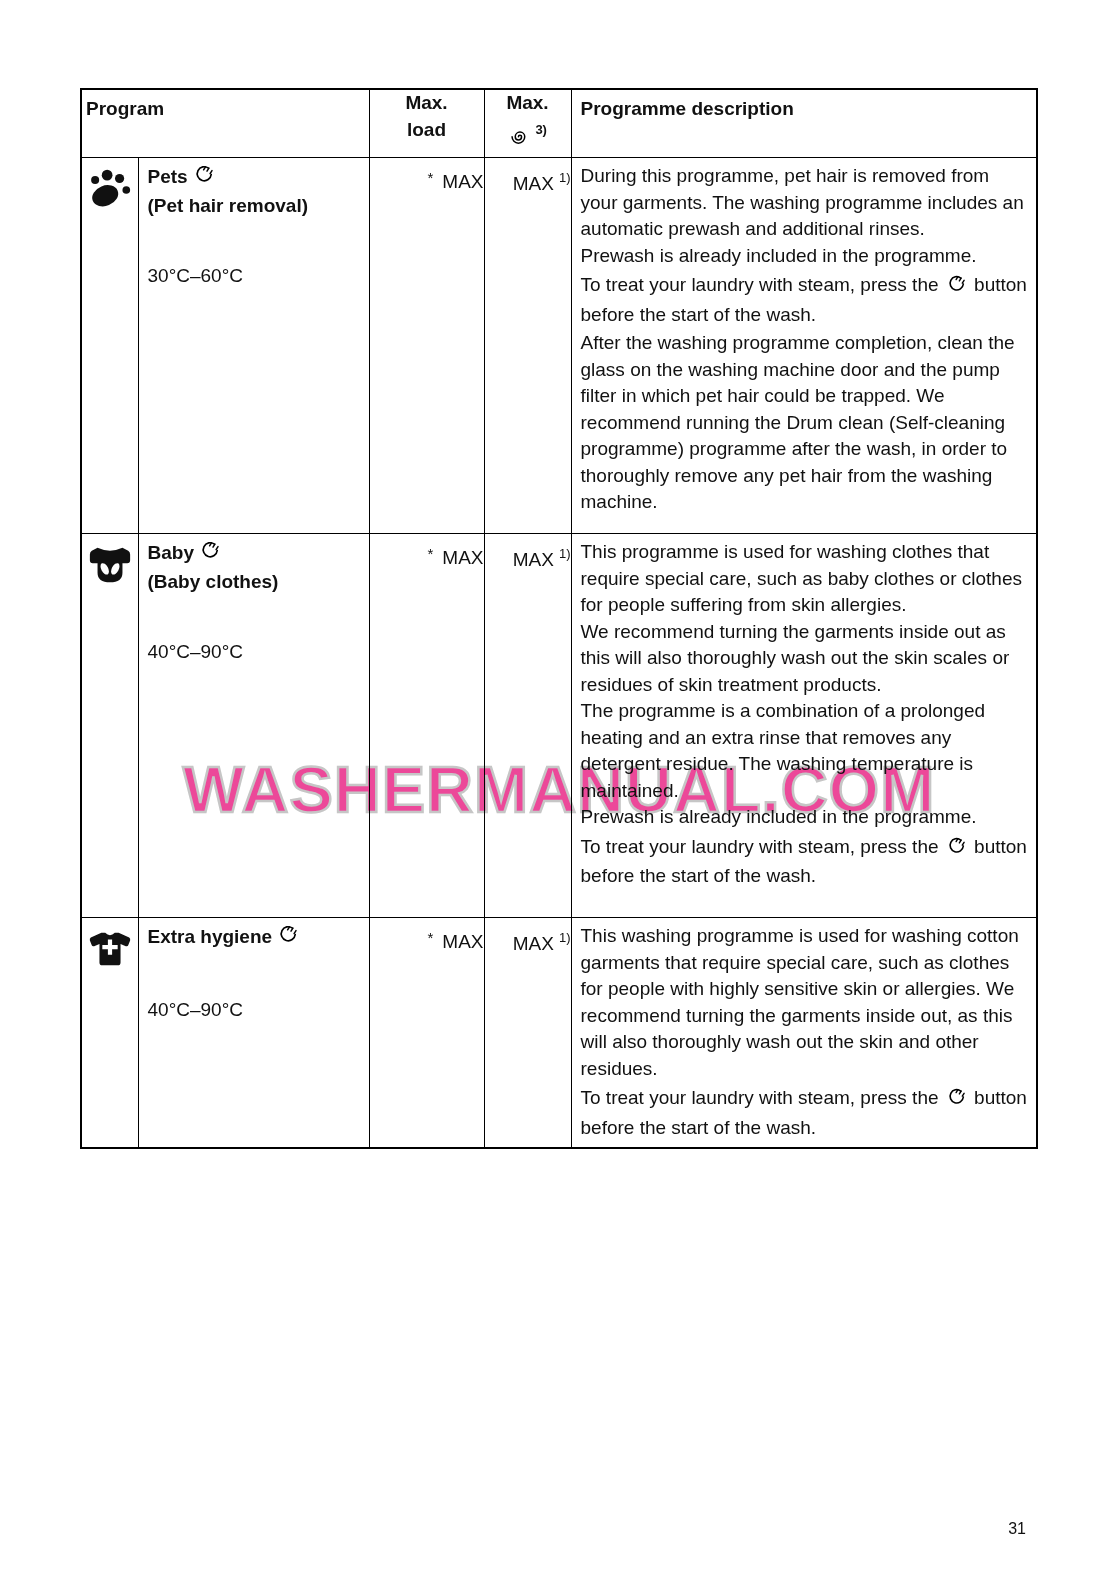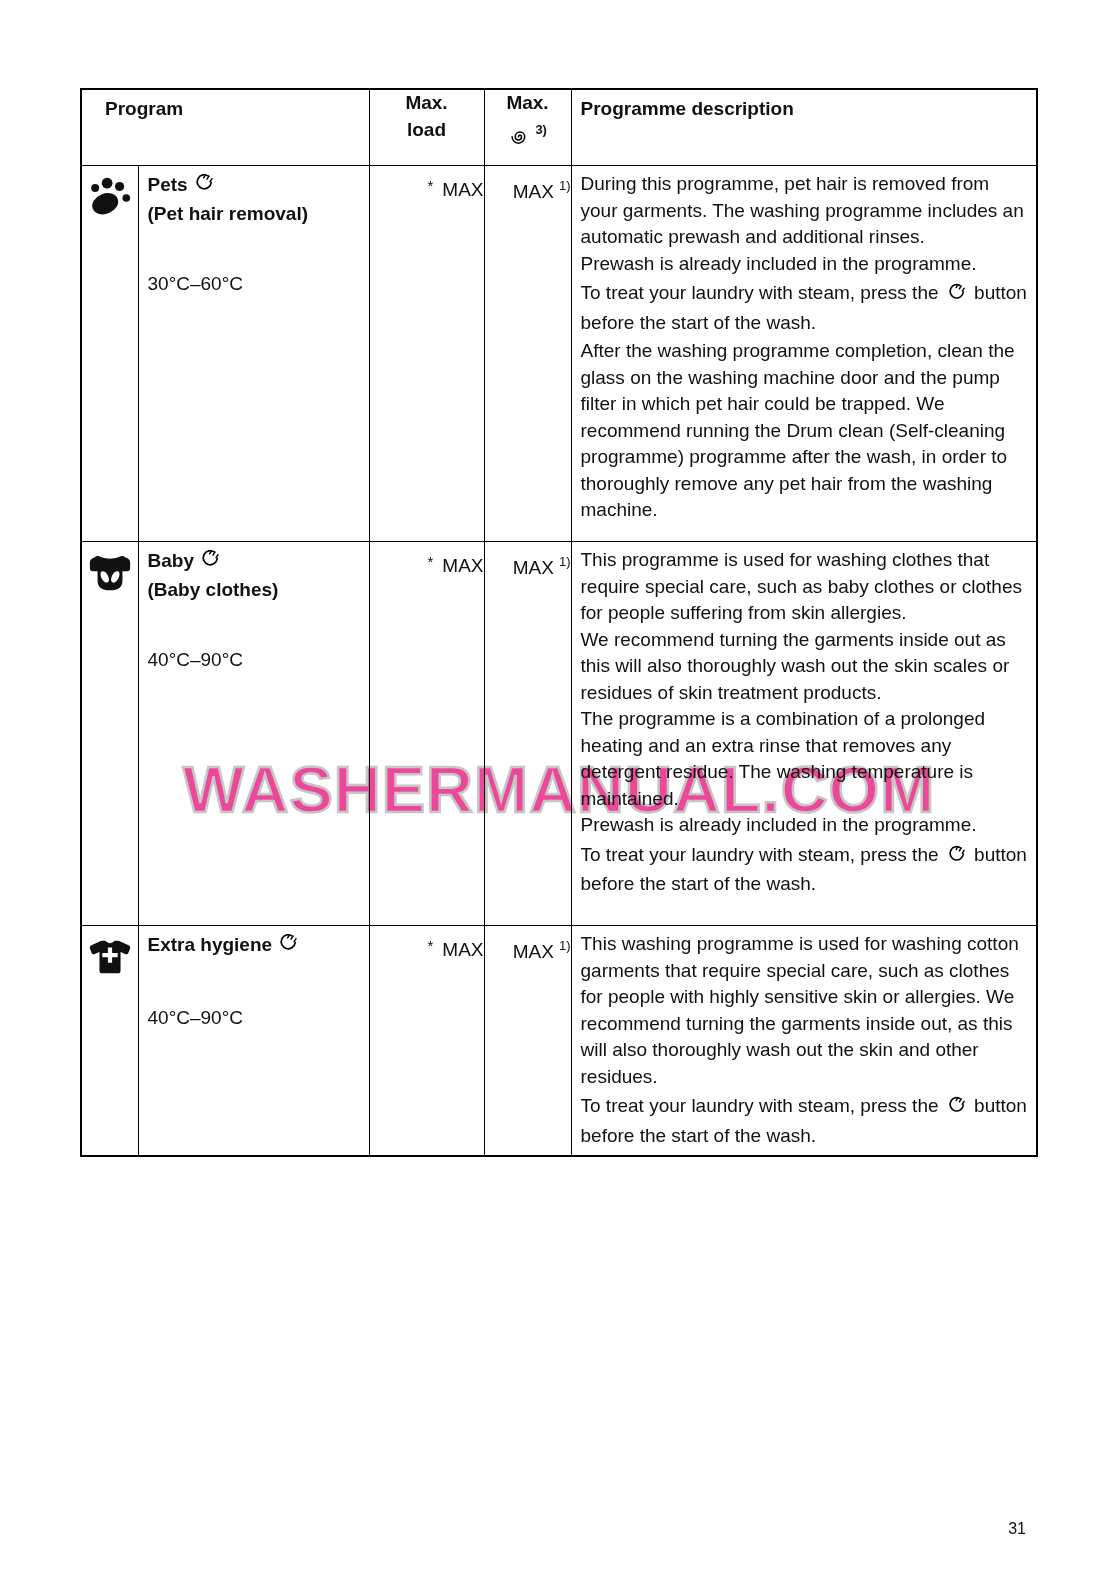--- a/index.html
+++ b/index.html
@@ -43,29 +43,29 @@
     border: 1.5px solid #000;
     vertical-align: top;
     font-size: 19px;
     line-height: 26.5px;
   }
   table.manual-table { border: 2px solid #000; }
 
   th.h-program {
     text-align: left;
     vertical-align: bottom;
-    padding: 6px 8px 7px 23px;
+    padding: 6px 8px 7px 4px;
     font-size: 20px;
   }
   th.h-center {
     text-align: center;
     vertical-align: middle;
     font-size: 20px;
     line-height: 28px;
-    padding-bottom: 12px;
+    padding-bottom: 4px;
   }
   th.h-desc {
     text-align: left;
     vertical-align: bottom;
     padding: 6px 8px 16px 9px;
     font-size: 20px;
   }
   .hdr-sup { font-size: 13px; font-weight: bold; vertical-align: 8px; margin-left: 2px; }
   .spin-spiral { vertical-align: -4px; }
 

